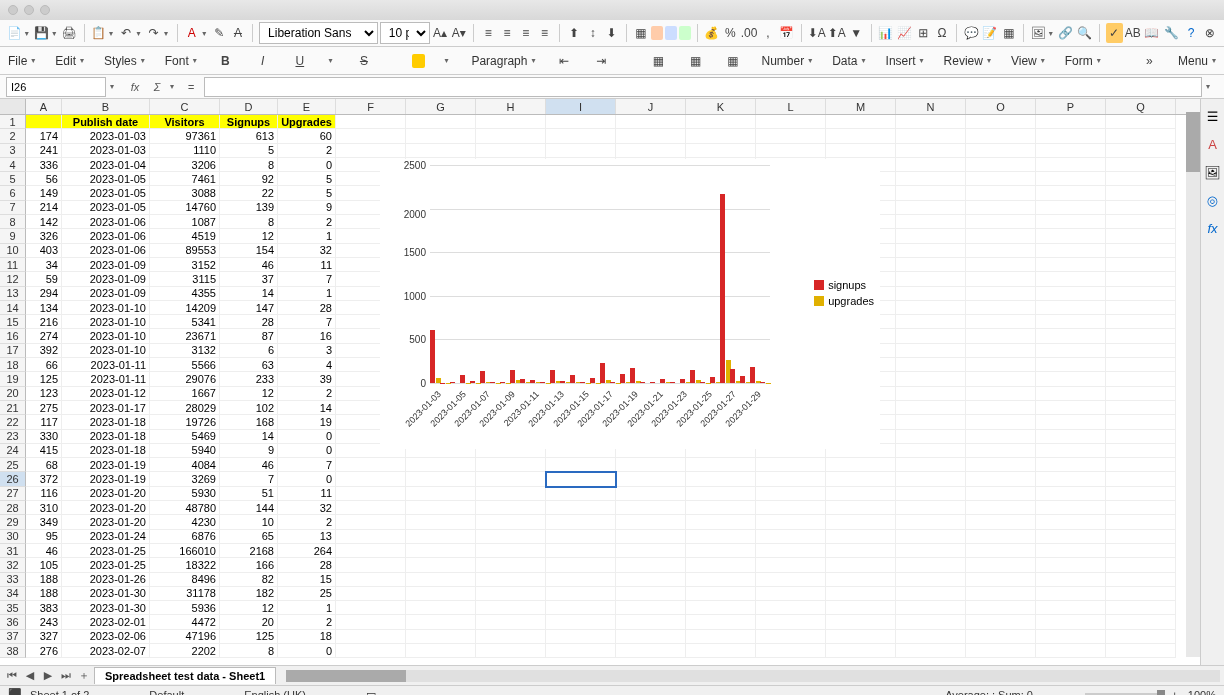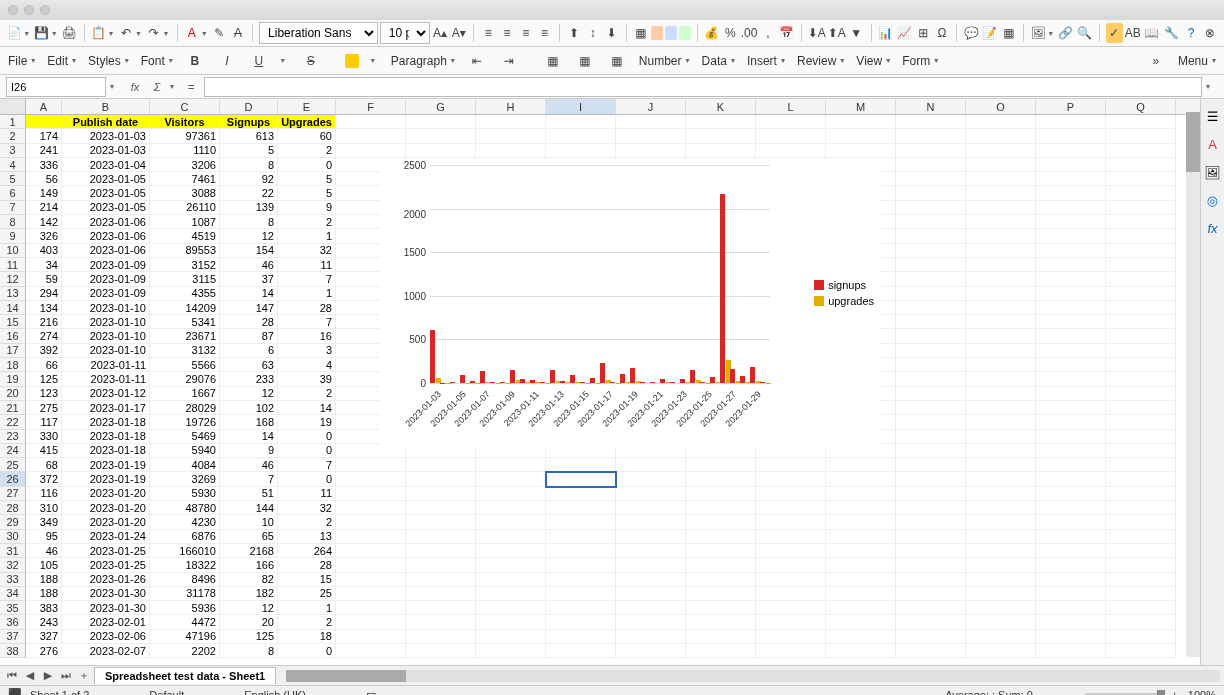--- a/index.html
+++ b/index.html
@@ -14,21 +14,21 @@
 
 .toolbar { background: #fafafa; border-bottom: 1px solid #ccc; display: flex; align-items: center; padding: 2px 6px; gap: 2px; font-size: 12px; }
 .toolbar .sep { width: 1px; height: 18px; background: #ccc; margin: 0 4px; }
 .tb-btn { width: 20px; height: 20px; display: inline-flex; align-items: center; justify-content: center; cursor: pointer; border-radius: 2px; font-size: 12px; color: #444; }
 .tb-select { height: 22px; border: 1px solid #bbb; background: white; font-size: 12px; padding: 0 4px; }
 .tb-wide { width: 140px; }
 .tb-narrow { width: 50px; }
 .tb-drop { width: 8px; font-size: 8px; color: #666; }
 
 
-.menubar { background: #fafafa; border-bottom: 1px solid #ccc; display: flex; align-items: center; padding: 4px 8px; gap: 12px; font-size: 12px; height: 28px; }
+.menubar { background: #fafafa; border-bottom: 1px solid #ccc; display: flex; align-items: center; padding: 4px 8px; gap: 20px; font-size: 12px; height: 28px; }
 .menu-item { display: flex; align-items: center; gap: 4px; cursor: pointer; color: #333; }
 .menu-item .arrow { font-size: 8px; color: #666; }
 .menubar .spacer { flex: 1; }
 
 
 .formulabar { background: #fafafa; border-bottom: 1px solid #ccc; display: flex; align-items: center; padding: 2px 6px; gap: 4px; height: 24px; font-size: 12px; }
 .cellref { width: 100px; height: 20px; border: 1px solid #bbb; background: white; padding: 0 4px; font-size: 11px; }
 .fx-btn { width: 18px; height: 18px; display: inline-flex; align-items: center; justify-content: center; font-size: 11px; font-style: italic; color: #555; cursor: pointer; }
 .formula-input { flex: 1; height: 20px; border: 1px solid #bbb; background: white; padding: 0 4px; font-size: 11px; }
 .formulabar .dropdown-arrow { width: 12px; font-size: 8px; color: #666; cursor: pointer; }
@@ -391,21 +391,21 @@
           <div class="cell" style="width:70px"></div>
           <div class="cell" style="width:70px"></div>
           <div class="cell" style="width:70px"></div>
           <div class="cell" style="width:70px"></div>
           <div class="cell" style="width:70px"></div>
         </div>
         <div class="row">
           <div class="row-h">7</div>
           <div class="cell r" style="width:36px">214</div>
           <div class="cell r" style="width:88px">2023-01-05</div>
-          <div class="cell r" style="width:70px">26110</div>
+          <div class="cell r" style="width:70px">14760</div>
           <div class="cell r" style="width:58px">139</div>
           <div class="cell r" style="width:58px">9</div>
           <div class="cell" style="width:70px"></div>
           <div class="cell" style="width:70px"></div>
           <div class="cell" style="width:70px"></div>
           <div class="cell" style="width:70px"></div>
           <div class="cell" style="width:70px"></div>
           <div class="cell" style="width:70px"></div>
           <div class="cell" style="width:70px"></div>
           <div class="cell" style="width:70px"></div>

